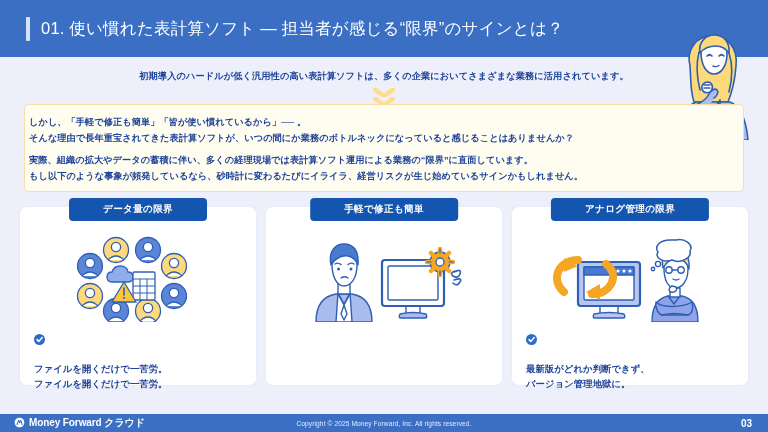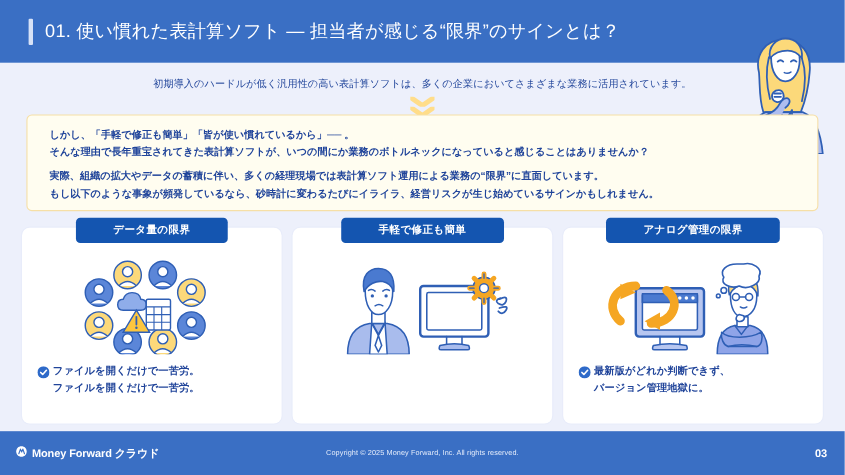--- a/index.html
+++ b/index.html
@@ -37,40 +37,40 @@
 
   
   .person-top { position: absolute; right: 8px; top: 22px; width: 92px; height: 118px; }
 
   
   .lead {
     position: absolute; left: 0; top: 70px; width: 768px;
     text-align: center;
     color: #20449a;
     font-size: 9.2px;
-    font-weight: normal;
+    font-weight: bold;
     letter-spacing: .1px;
   }
 
   
   .chevrons {
     position: absolute; left: 0; top: 88px; width: 768px;
     display: flex; flex-direction: column; align-items: center;
     line-height: 7px;
   }
   .chevrons svg { display: block; }
 
   
   .note-box {
     position: absolute; left: 24px; top: 104px;
     width: 720px; height: 88px;
     background: #fffdf0;
     border: 1px solid #f6dfa6;
     border-radius: 5px;
-    padding: 10px 16px 0 20px;
+    padding: 10px 16px 0 4px;
   }
   .note-line {
     color: #20449a;
     font-size: 9.2px;
     font-weight: bold;
     line-height: 15.5px;
     letter-spacing: .05px;
     white-space: nowrap;
   }
   .note-gap { height: 7px; }
@@ -101,36 +101,37 @@
     letter-spacing: .3px;
   }
   .card-art {
     position: absolute; left: 0; top: 26px;
     width: 236px; height: 92px;
     display: flex; align-items: center; justify-content: center;
   }
   .card-body {
     position: absolute; left: 14px; top: 123px;
     width: 212px;
-    display: flex; gap: 3px;
+    display: flex; gap: 13px;
     align-items: flex-start;
+    flex-direction: column;
   }
   .check-icon { flex: 0 0 auto; margin-top: 1px; }
   .card-text {
     color: #20449a;
     font-size: 9.3px;
     font-weight: bold;
     line-height: 15px;
     letter-spacing: .1px;
   }
 
   
   .footer {
     position: absolute; left: 0; bottom: 0;
-    width: 768px; height: 40px;
+    width: 768px; height: 18px;
     background: #3a6fc4;
     display: flex; align-items: center;
   }
   .footer-logo {
     display: flex; align-items: center; gap: 4px;
     margin-left: 14px;
     color: #ffffff;
     font-size: 10px;
     font-weight: bold;
     letter-spacing: -.1px;

